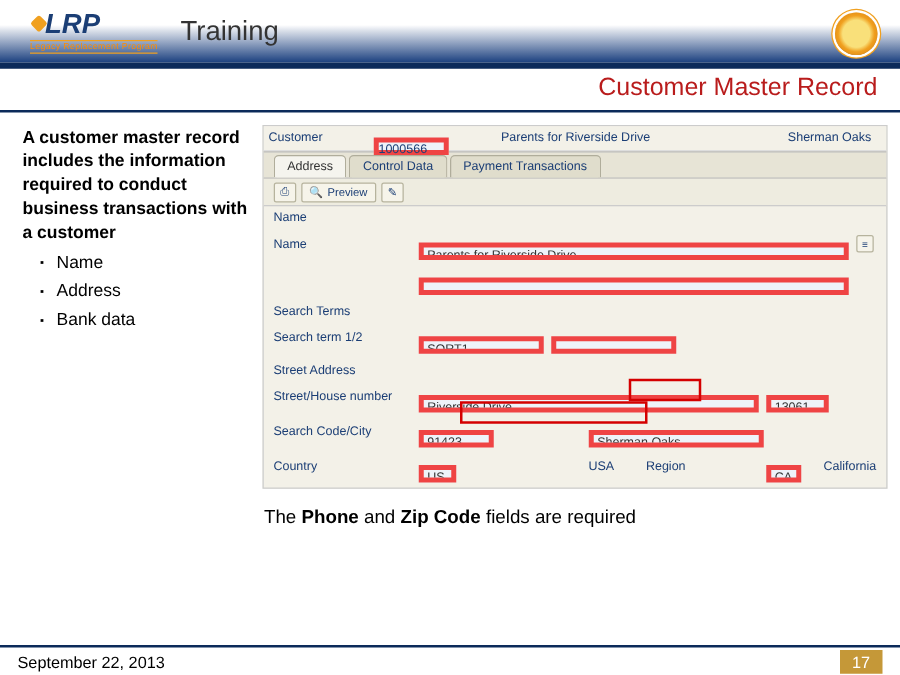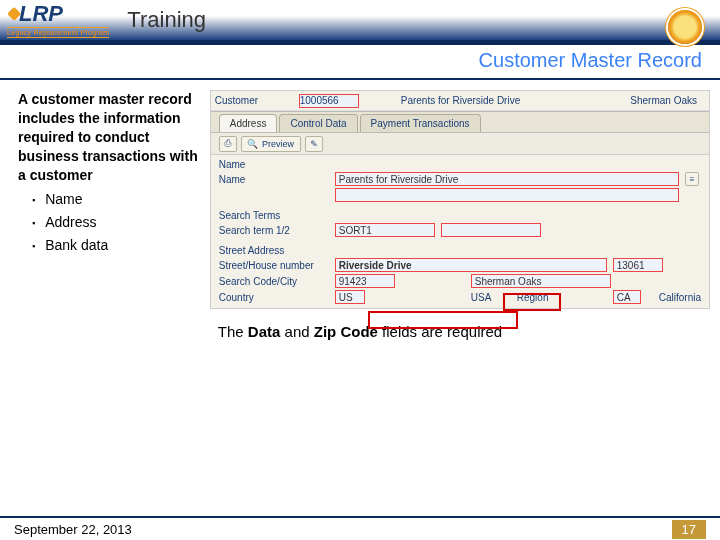--- a/index.html
+++ b/index.html
@@ -1,36 +1,36 @@
 <!DOCTYPE html>
 <html><head>
 <meta charset="utf-8">
 <style>
   *{box-sizing:border-box;margin:0;padding:0;}
   body{width:720px;height:540px;font-family:Arial,Helvetica,sans-serif;background:#fff;position:relative;overflow:hidden;}
-  .header{height:40px;background:linear-gradient(to bottom,#fff 0,#fff 40%,#d7dde8 50%,#1b407f 100%);display:flex;align-items:center;padding-left:7px;}
+  .header{height:50px;background:linear-gradient(to bottom,#fff 0,#fff 40%,#d7dde8 50%,#1b407f 100%);display:flex;align-items:center;padding-left:24px;}
   .logo{display:flex;flex-direction:column;margin-right:18px;}
   .logo-top{font-size:22px;font-weight:900;font-style:italic;color:#1b3e75;line-height:1;}
   .logo-top .bullet{display:inline-block;width:10px;height:10px;background:#f0a020;border-radius:2px;margin-right:2px;transform:rotate(45deg) translateY(-3px);}
   .logo-tag{font-size:7px;color:#ff8c00;letter-spacing:.3px;margin-top:2px;border-top:1px solid #f0a020;border-bottom:1px solid #f0a020;padding:1px 0;}
   .training{font-size:22px;color:#333;}
   .seal{width:34px;height:34px;border-radius:50%;background:radial-gradient(circle,#f9e07a 45%,#f0a020 60%,#d07000 100%);position:absolute;right:18px;top:10px;box-shadow:0 0 0 2px #fff,0 0 0 3px #f0a020;}
   .blueband{height:5px;background:#0b2a5a;}
-  .subtitle{text-align:right;padding:4px 18px 6px 0;font-size:20px;color:#3b82f6;font-family:Arial,sans-serif;}
+  .subtitle{text-align:right;padding:4px 18px 6px 0;font-size:20px;color:#b91c1c;font-family:Arial,sans-serif;}
   .under{height:2px;background:#0b2a5a;margin-bottom:6px;}
   .main{display:flex;padding:4px 10px 0 18px;}
   .left{width:200px;font-size:14px;line-height:1.35;}
   .left .para{font-weight:700;margin-bottom:6px;}
   .left ul{list-style:none;padding-left:14px;}
   .left li{margin:4px 0;font-weight:400;}
   .left li::before{content:"▪";font-size:9px;margin-right:10px;vertical-align:1px;}
   .sap{flex:1;margin-left:8px;border:1px solid #ccc;background:#f3f1e8;font-size:10px;color:#1b3e75;}
   .sap .row{display:flex;align-items:center;height:20px;padding:0 4px;gap:24px;}
   .lbl{color:#1b3e75;}
-  .fld{background:#eef3f9;border:1px solid #ef4444;height:14px;display:inline-block;}
+  .fld{background:#eef3f9;border:4px solid #ef4444;height:14px;display:inline-block;margin-top:12px;}
   .tabs{display:flex;background:#e7e4d6;border-top:1px solid #bbb;border-bottom:1px solid #bbb;height:22px;align-items:flex-end;padding-left:8px;gap:2px;}
   .tab{padding:3px 10px;font-size:10px;background:#e0ddcc;border:1px solid #b0ad9b;border-bottom:none;border-radius:4px 4px 0 0;color:#1b3e75;}
   .tab.active{background:#f5f4ee;font-weight:400;color:#333;}
   .toolbar{display:flex;gap:4px;align-items:center;height:22px;padding-left:8px;background:#eeece0;border-bottom:1px solid #ccc;}
   .tbtn{width:18px;height:16px;background:#f6f4ea;border:1px solid #b6b39d;border-radius:2px;display:flex;align-items:center;justify-content:center;font-size:9px;}
   .prevbtn{padding:0 6px;width:auto;}
   .section{padding:4px 8px;}
   .grid{display:grid;grid-template-columns:110px 130px 40px 90px 40px 1fr;gap:2px 6px;align-items:center;}
   .grid .lbl{font-size:10px;}
   .grid .fld{width:100%;padding:0 3px;font-size:10px;color:#333;line-height:14px;overflow:hidden;}
@@ -103,21 +103,21 @@
         <span class="lbl">Search term 1/2</span>
         <span class="fld">SORT1</span>
         <span class="fld"></span>
       </div>
     </div>
 
     <div class="section">
       <div class="lbl" style="margin-bottom:2px;">Street Address</div>
       <div class="grid">
         <span class="lbl">Street/House number</span>
-        <span class="fld" style="grid-column:2/5;font-weight:bold;">Riverside Drive</span>
+        <span class="fld" style="grid-column:2/5;">Riverside Drive</span>
         <span class="fld" style="grid-column:5/7;width:50px;">13061</span>
 
         <span class="lbl">Search Code/City</span>
         <span class="fld" style="width:60px;">91423</span>
         <span class="fld" style="grid-column:3/7;width:140px;">Sherman Oaks</span>
 
         <span class="lbl">Country</span>
         <span class="fld" style="width:30px;">US</span>
         <span class="lbl">USA</span>
         <span class="lbl">Region</span>
@@ -125,19 +125,19 @@
         <span class="lbl">California</span>
       </div>
     </div>
 
     <div class="redbox" style="left:292px;top:202px;width:58px;height:18px;"></div>
     <div class="redbox" style="left:157px;top:220px;width:150px;height:18px;"></div>
   </div>
 </div>
 
 <div class="note">
-  <span>The </span><b>Data</b><span> and </span><b>Zip Code</b><span> fields are required</span>
+  <span>The </span><b>Phone</b><span> and </span><b>Zip Code</b><span> fields are required</span>
 </div>
 
 <div class="footer">
   <span>September 22, 2013</span>
   <span class="pagenum">17</span>
 </div>
 
 </body></html>

